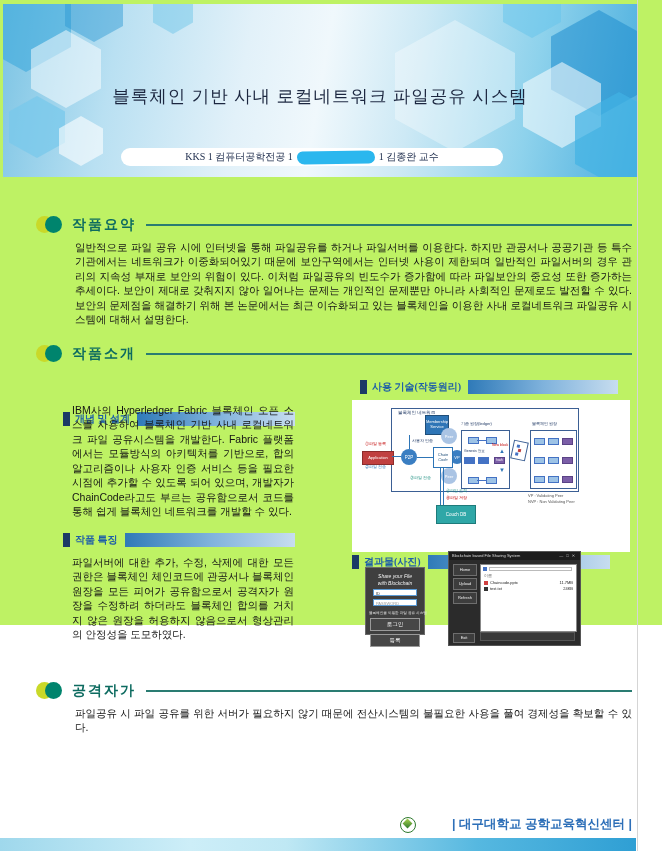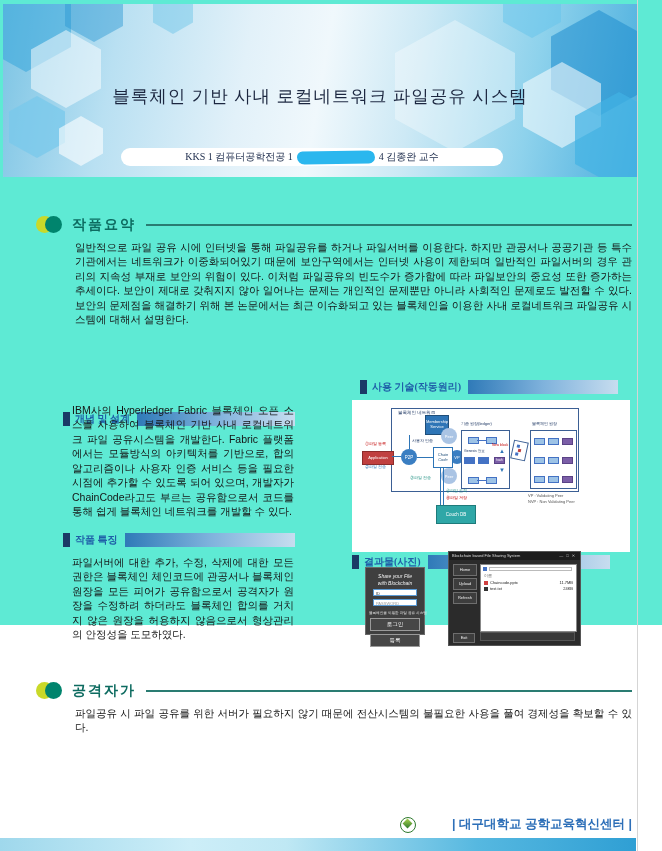--- a/index.html
+++ b/index.html
@@ -1,17 +1,17 @@
 <!DOCTYPE html>
 <html><head>
 <meta charset="utf-8">
 <style>
   html,body{margin:0;padding:0;}
   body{width:662px;height:851px;background:#ffffff;font-family:"Liberation Sans",sans-serif;overflow:hidden;}
-  #page{position:relative;width:662px;height:625px;background:#5eead4;}
+  #page{position:relative;width:662px;height:625px;background:#bef264;}
 
   
   #poster-header{position:absolute;left:3px;top:4px;width:634px;height:173px;overflow:hidden;
     background:linear-gradient(100deg,#7cc4e4 0%,#b9e0f2 18%,#e2f1f9 38%,#f0f8fc 50%,#cde9f5 64%,#8ed2ec 82%,#4aaede 100%);}
   .hex{position:absolute;clip-path:polygon(50% 0,100% 25%,100% 75%,50% 100%,0 75%,0 25%);}
   #poster-title{position:absolute;left:0;top:80px;width:100%;text-align:center;
     font-family:"Liberation Serif",serif;font-size:17.5px;letter-spacing:1px;color:#1c2740;}
   #author-pill{position:absolute;left:118px;top:144px;width:382px;height:18px;background:#ffffff;border-radius:9px;
     display:flex;align-items:center;justify-content:center;font-family:"Liberation Serif",serif;font-size:10px;color:#1b2a4a;white-space:nowrap;}
   #redaction{width:78px;height:13px;background:#2bb7ee;border-radius:8px 10px 9px 11px;margin:0 4px;transform:rotate(-1deg);}
@@ -87,34 +87,42 @@
     <div class="hex" style="left:548px;top:6px;width:96px;height:106px;background:rgba(30,140,205,.55);"></div>
     <div class="hex" style="left:520px;top:58px;width:78px;height:86px;background:rgba(255,255,255,.55);"></div>
     <div class="hex" style="left:572px;top:88px;width:88px;height:96px;background:rgba(66,178,228,.7);"></div>
     <div class="hex" style="left:500px;top:-30px;width:58px;height:64px;background:rgba(100,195,235,.5);"></div>
 
     <div id="poster-title">블록체인 기반 사내 로컬네트워크 파일공유 시스템</div>
 
     <div id="author-pill">
       <span>KKS 1 컴퓨터공학전공 1</span>
       <span id="redaction"></span>
-      <span>4 김종완 교수</span>
+      <span>1 김종완 교수</span>
     </div>
   </div>
 
   <div class="sec-head" style="left:36px;top:216px;width:596px;">
     <div class="sec-circles">
       <div class="c1"></div>
       <div class="c2"></div>
     </div>
     <div class="sec-title">작품요약</div>
     <div class="sec-line"></div>
   </div>
   <div class="body-text" style="left:75px;top:240px;width:557px;">일반적으로 파일 공유 시에 인터넷을 통해 파일공유를 하거나 파일서버를 이용한다. 하지만 관공서나 공공기관 등 특수기관에서는 네트워크가 이중화되어있기 때문에 보안구역에서는 인터넷 사용이 제한되며 일반적인 파일서버의 경우 관리의 지속성 부재로 보안의 위험이 있다. 이처럼 파일공유의 빈도수가 증가함에 따라 파일보안의 중요성 또한 증가하는 추세이다. 보안이 제대로 갖춰지지 않아 일어나는 문제는 개인적인 문제뿐만 아니라 사회적인 문제로도 발전할 수 있다. 보안의 문제점을 해결하기 위해 본 논문에서는 최근 이슈화되고 있는 블록체인을 이용한 사내 로컬네트워크 파일공유 시스템에 대해서 설명한다.</div>
 
+  <div class="sec-head" style="left:36px;top:345px;width:596px;">
+    <div class="sec-circles">
+      <div class="c1"></div>
+      <div class="c2"></div>
+    </div>
+    <div class="sec-title">작품소개</div>
+    <div class="sec-line"></div>
+  </div>
 
   <div class="sub-head" style="left:63px;top:380px;width:232px;margin-top:32px;">
     <div class="sub-block"></div>
     <div class="sub-label">개념 및 설계</div>
     <div class="sub-bar"></div>
   </div>
   <div class="body-text" style="left:72px;top:403px;width:222px;">IBM사의 Hyperledger Fabric 블록체인 오픈 소스를 사용하여 블록체인 기반 사내 로컬네트워크 파일 공유시스템을 개발한다. Fabric 플랫폼에서는 모듈방식의 아키텍처를 기반으로, 합의 알고리즘이나 사용자 인증 서비스 등을 필요한 시점에 추가할 수 있도록 되어 있으며, 개발자가 ChainCode라고도 부르는 공유함으로서 코드를 통해 쉽게 블록체인 네트워크를 개발할 수 있다.</div>
 
   <div class="sub-head" style="left:63px;top:533px;width:232px;">
     <div class="sub-block"></div>

